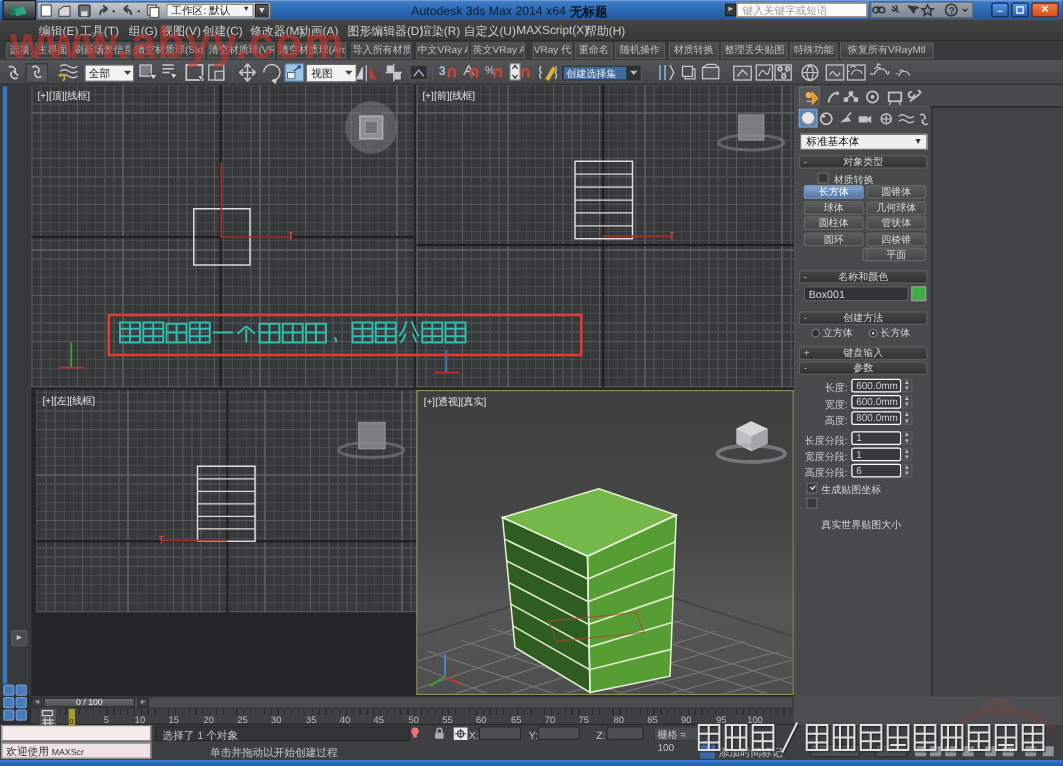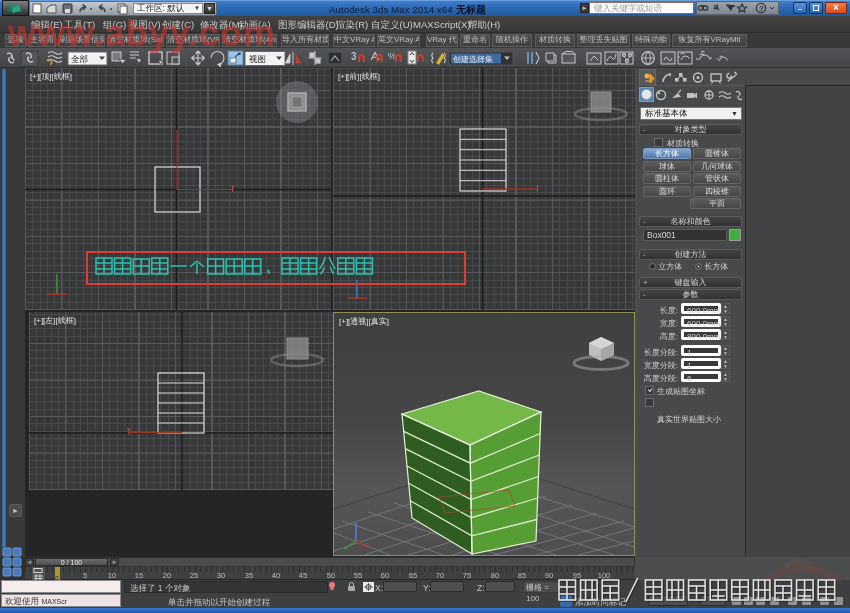--- a/index.html
+++ b/index.html
@@ -36,21 +36,21 @@
   repeating-linear-gradient(90deg,rgba(76,78,80,.75) 0px,rgba(76,78,80,.75) 1px,transparent 1px,transparent 7.3px);}
 .vplabel{position:absolute;left:5px;top:3px;color:#e2e2e2;font-size:8px;}
 #cpanel{left:637px;top:68px;width:108px;height:489px;background:#47494b;}
 #topgray{left:745px;top:68px;width:105px;height:17px;background:#47494b;}
 #rightgray{left:745px;top:85px;width:105px;height:472px;background:#414345;border-left:1px solid #2a2a2a;border-top:1px solid #232323;}
 .rollhead{position:absolute;left:2px;width:103px;height:11px;background:linear-gradient(#454545,#323232);border:1px solid #5a5a5a;border-radius:2px;color:#d5d5d5;font-size:8px;text-align:center;line-height:10px;}
 .rollhead i{position:absolute;left:3px;top:0;font-style:normal;color:#bbb;}
 .cbtn{position:absolute;width:48px;height:11px;background:linear-gradient(#5b5b5b,#474747);border:1px solid #666;border-radius:2px;color:#d8d8d8;font-size:8px;text-align:center;line-height:9px;overflow:hidden;}
 .cbtn.sel{background:linear-gradient(#87a9d2,#5277a6);border-color:#7a9ac0;color:#fff;}
 .cplabel{position:absolute;font-size:8px;color:#cfcfcf;text-align:right;}
-.spinval{position:absolute;height:11px;background:#37393a;border:3px solid #ffffff;border-radius:2px;color:#cfcfcf;font-size:8px;line-height:9px;padding-left:3px;}
+.spinval{position:absolute;height:11px;background:#37393a;border:1px solid #ffffff;border-radius:2px;color:#cfcfcf;font-size:8px;line-height:9px;padding-left:3px;}
 .spinar{position:absolute;width:9px;height:11px;background:#4a4c4e;border:1px solid #5a5a5a;color:#bbb;font-size:5px;line-height:5px;text-align:center;}
 .cpcheck{position:absolute;width:9px;height:9px;background:#37393a;border:1px solid #6a6a6a;color:#ddd;font-size:8px;line-height:8px;text-align:center;}
 .cptext{position:absolute;font-size:8px;color:#d2d2d2;white-space:nowrap;}
 #timeslider{left:25px;top:557px;width:610px;height:10px;background:#4a4c4e;border:1px solid #333;}
 #tsthumb{left:35px;top:558px;width:73px;height:8px;background:linear-gradient(#6a6c6e,#4e5052);border:1px solid #2a2a2a;color:#e8e8e8;font-size:7px;line-height:7px;text-align:center;}
 .tsarrow{top:558px;width:9px;height:8px;background:#3e4042;border:1px solid #2a2a2a;color:#999;font-size:6px;line-height:7px;text-align:center;}
 #ruler{left:25px;top:567px;width:610px;height:13px;background:#3e4042;border-bottom:1px solid #282828;}
 #statusrow1{left:0;top:580px;width:850px;height:14px;background:#3d3f41;}
 #statusrow2{left:0;top:594px;width:850px;height:14px;background:#3d3f41;}
 #bluebottom{left:0;top:608px;width:850px;height:5px;background:linear-gradient(#3a7ad0,#1e5aa8);}

